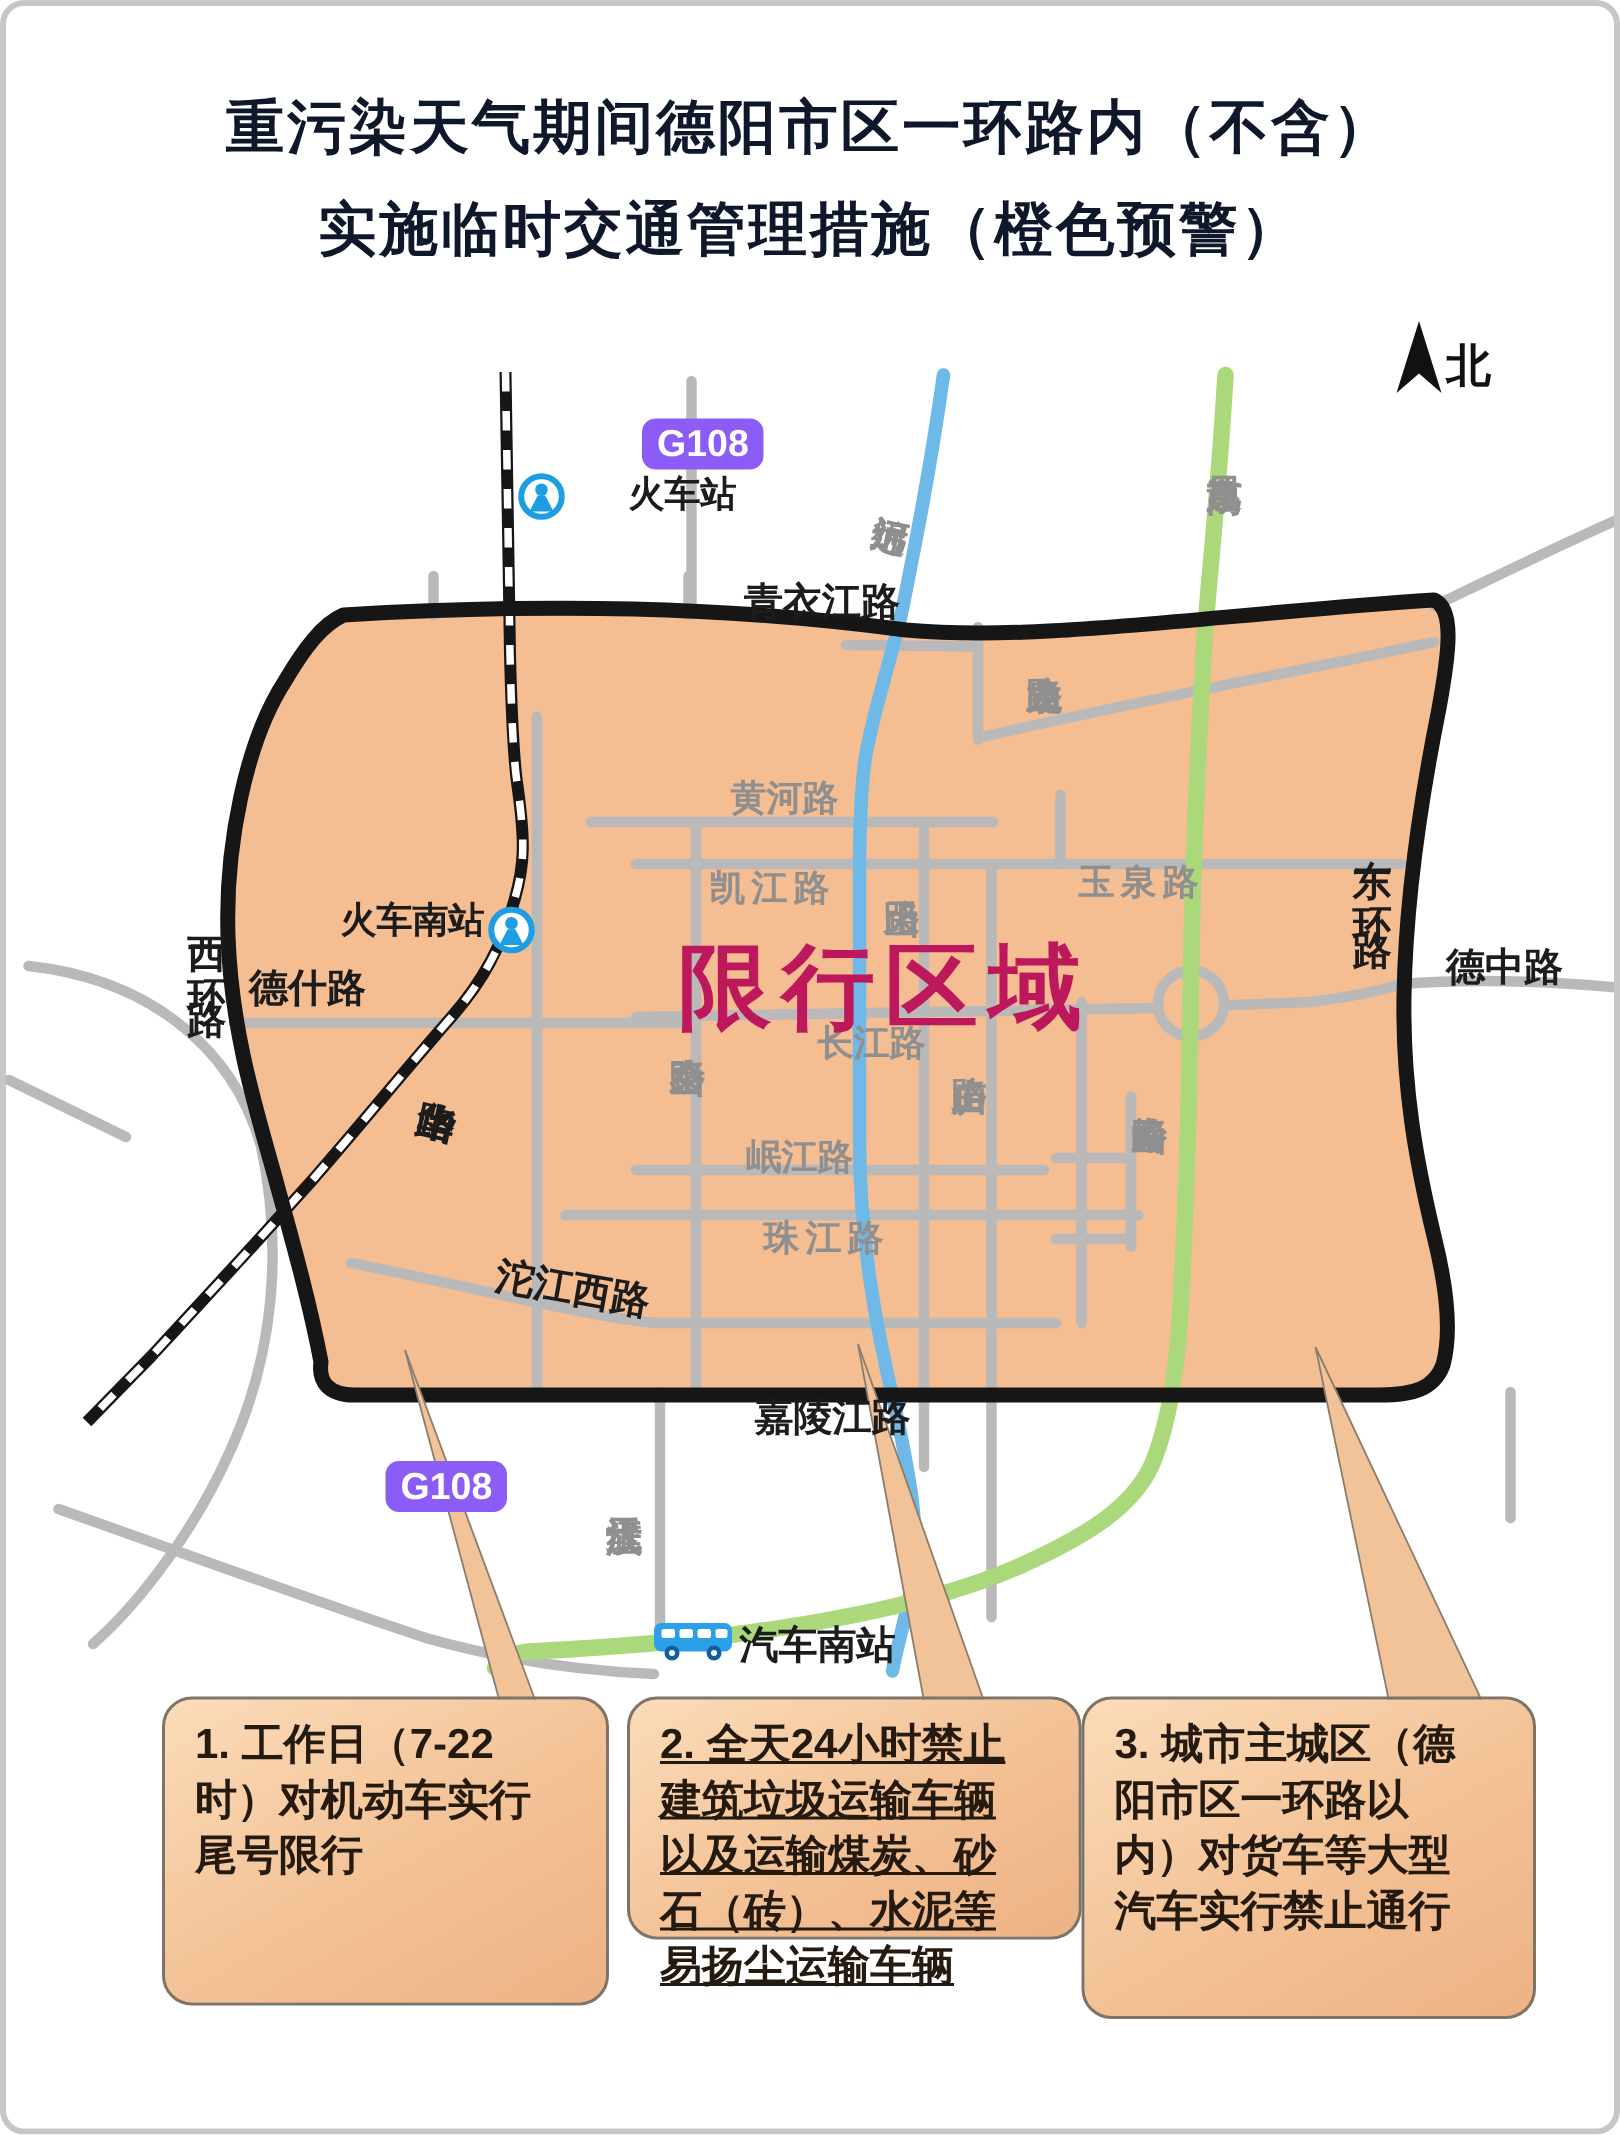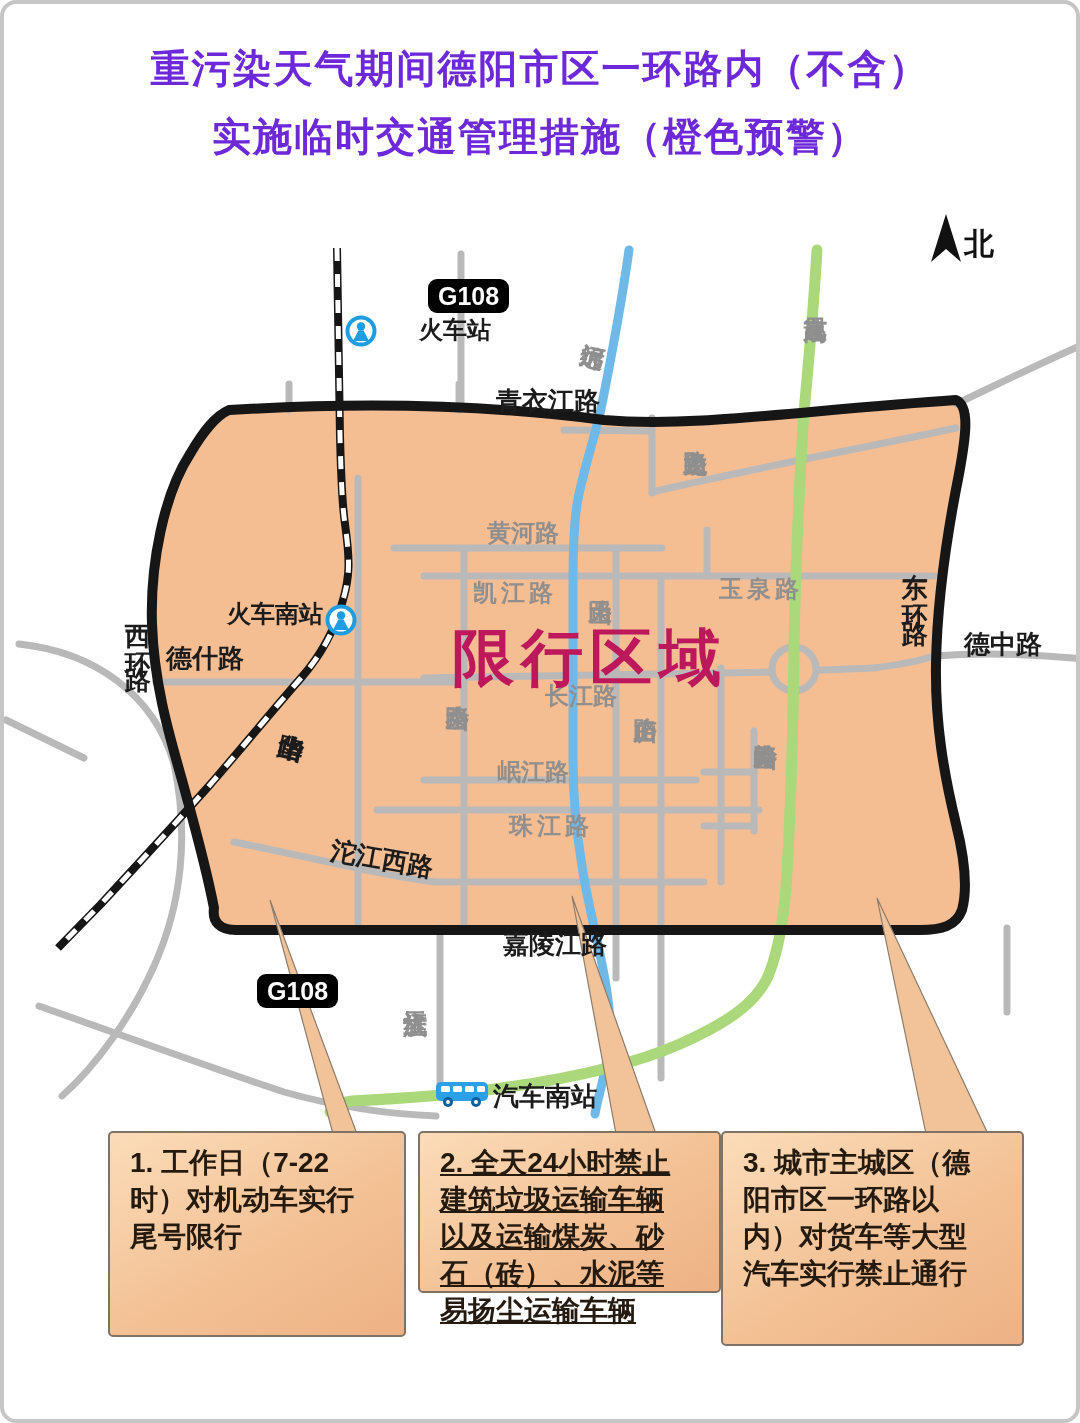--- a/index.html
+++ b/index.html
@@ -1,39 +1,39 @@
 <!DOCTYPE html>
 <html><head>
 <meta charset="utf-8">
 <style>
   html,body{margin:0;padding:0;background:#fff;}
   #page{position:relative;width:1080px;height:1423px;background:#fff;
         border:4px solid #c6c6c6;border-radius:16px;box-sizing:border-box;
         overflow:hidden;font-family:"Liberation Sans",sans-serif;}
-  #title{position:absolute;top:31px;left:0;width:100%;text-align:center;
-         color:#6d28d9;font-weight:900;font-size:39px;letter-spacing:2px;line-height:1.75;}
+  #title{position:absolute;top:48px;left:0;width:100%;text-align:center;
+         color:#0f172a;font-weight:900;font-size:39px;letter-spacing:2px;line-height:1.75;}
   #mapsvg{position:absolute;left:0;top:0;}
   .lbl{position:absolute;font-weight:700;white-space:pre;line-height:1.05;}
   .black{color:#1c1c1c;font-size:26px;}
   .blacks{color:#1c1c1c;font-size:24px;}
   .gray{color:#8f8f8f;font-size:24px;}
   .vert{writing-mode:vertical-rl;text-orientation:upright;}
   .spread14{letter-spacing:14px;}
   .spread16{letter-spacing:16px;}
   .ls4{letter-spacing:4px;}
   .rot13{transform:rotate(13deg);transform-origin:top left;}
   .rot10{transform:rotate(10deg);transform-origin:top left;}
   .rot12{transform:rotate(12deg);transform-origin:top left;}
   .zone-label{position:absolute;color:#be185d;font-size:62px;font-weight:900;letter-spacing:7px;white-space:nowrap;}
-  .badge{position:absolute;background:#000000;color:#fff;font-size:25px;font-weight:700;
+  .badge{position:absolute;background:#8b5cf6;color:#fff;font-size:25px;font-weight:700;
          padding:2px 10px;border-radius:9px;line-height:1.2;}
   .north-label{position:absolute;color:#111;font-size:30px;font-weight:900;}
   .callout{position:absolute;background:linear-gradient(150deg,#fbdcb9 0%,#f3c195 55%,#edb habitual 100%);
            background:linear-gradient(150deg,#fbdcb9 0%,#f3c195 55%,#edb285 100%);
-           border:2px solid #7e7366;border-radius:5px;padding:12px 20px;
+           border:2px solid #7e7366;border-radius:20px;padding:12px 20px;
            font-size:28px;line-height:1.32;color:#241a10;font-weight:600;
            white-space:pre-line;box-sizing:border-box;}
 </style>
 </head>
 <body>
 
 <div id="page">
 
   <div id="title">
     <div>重污染天气期间德阳市区一环路内（不含）</div>

